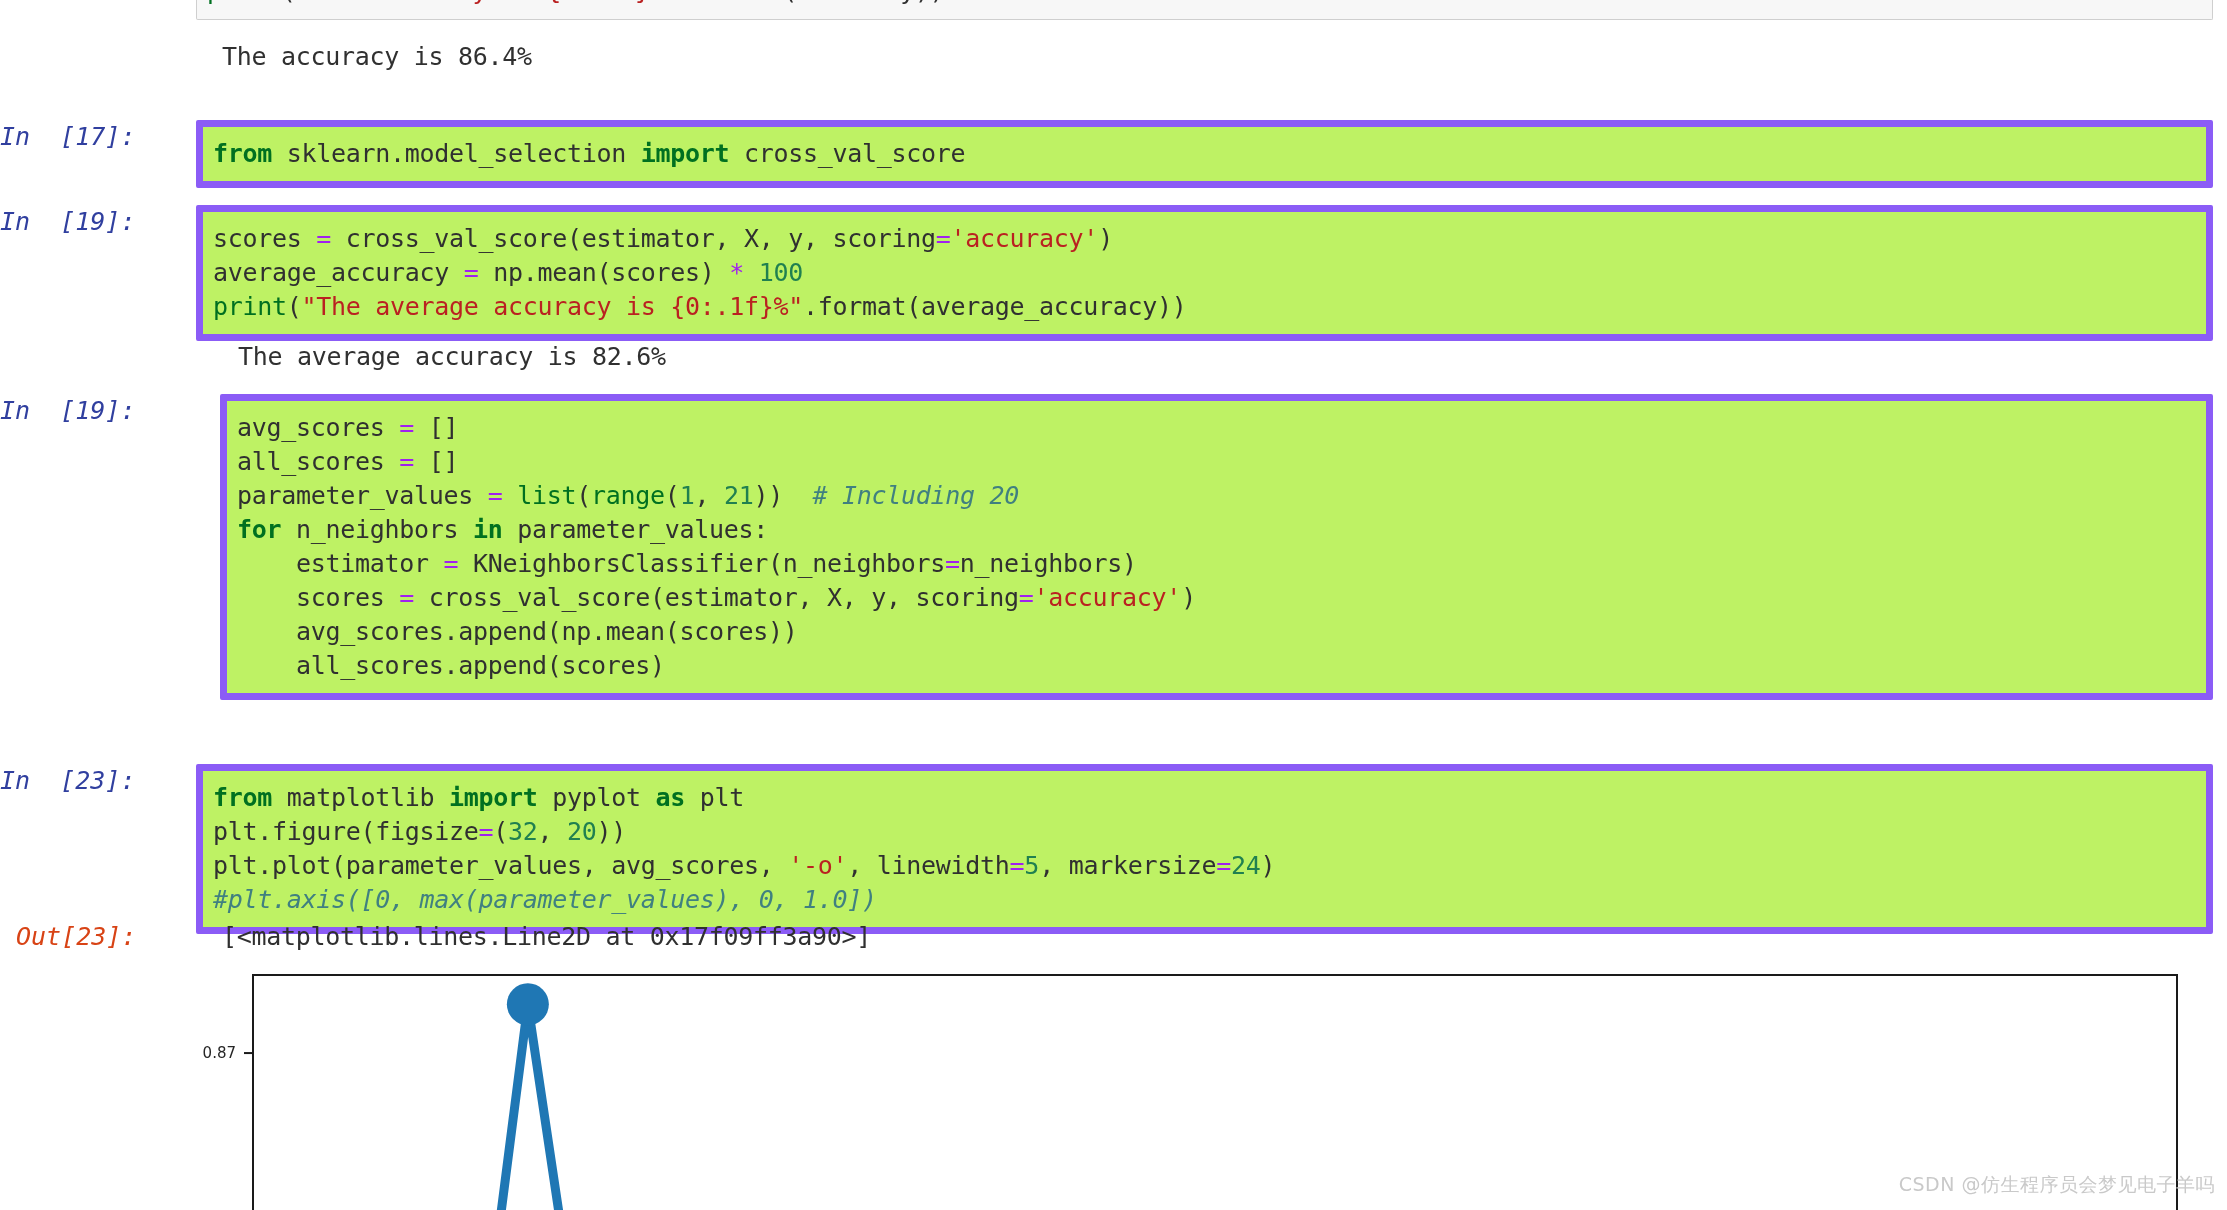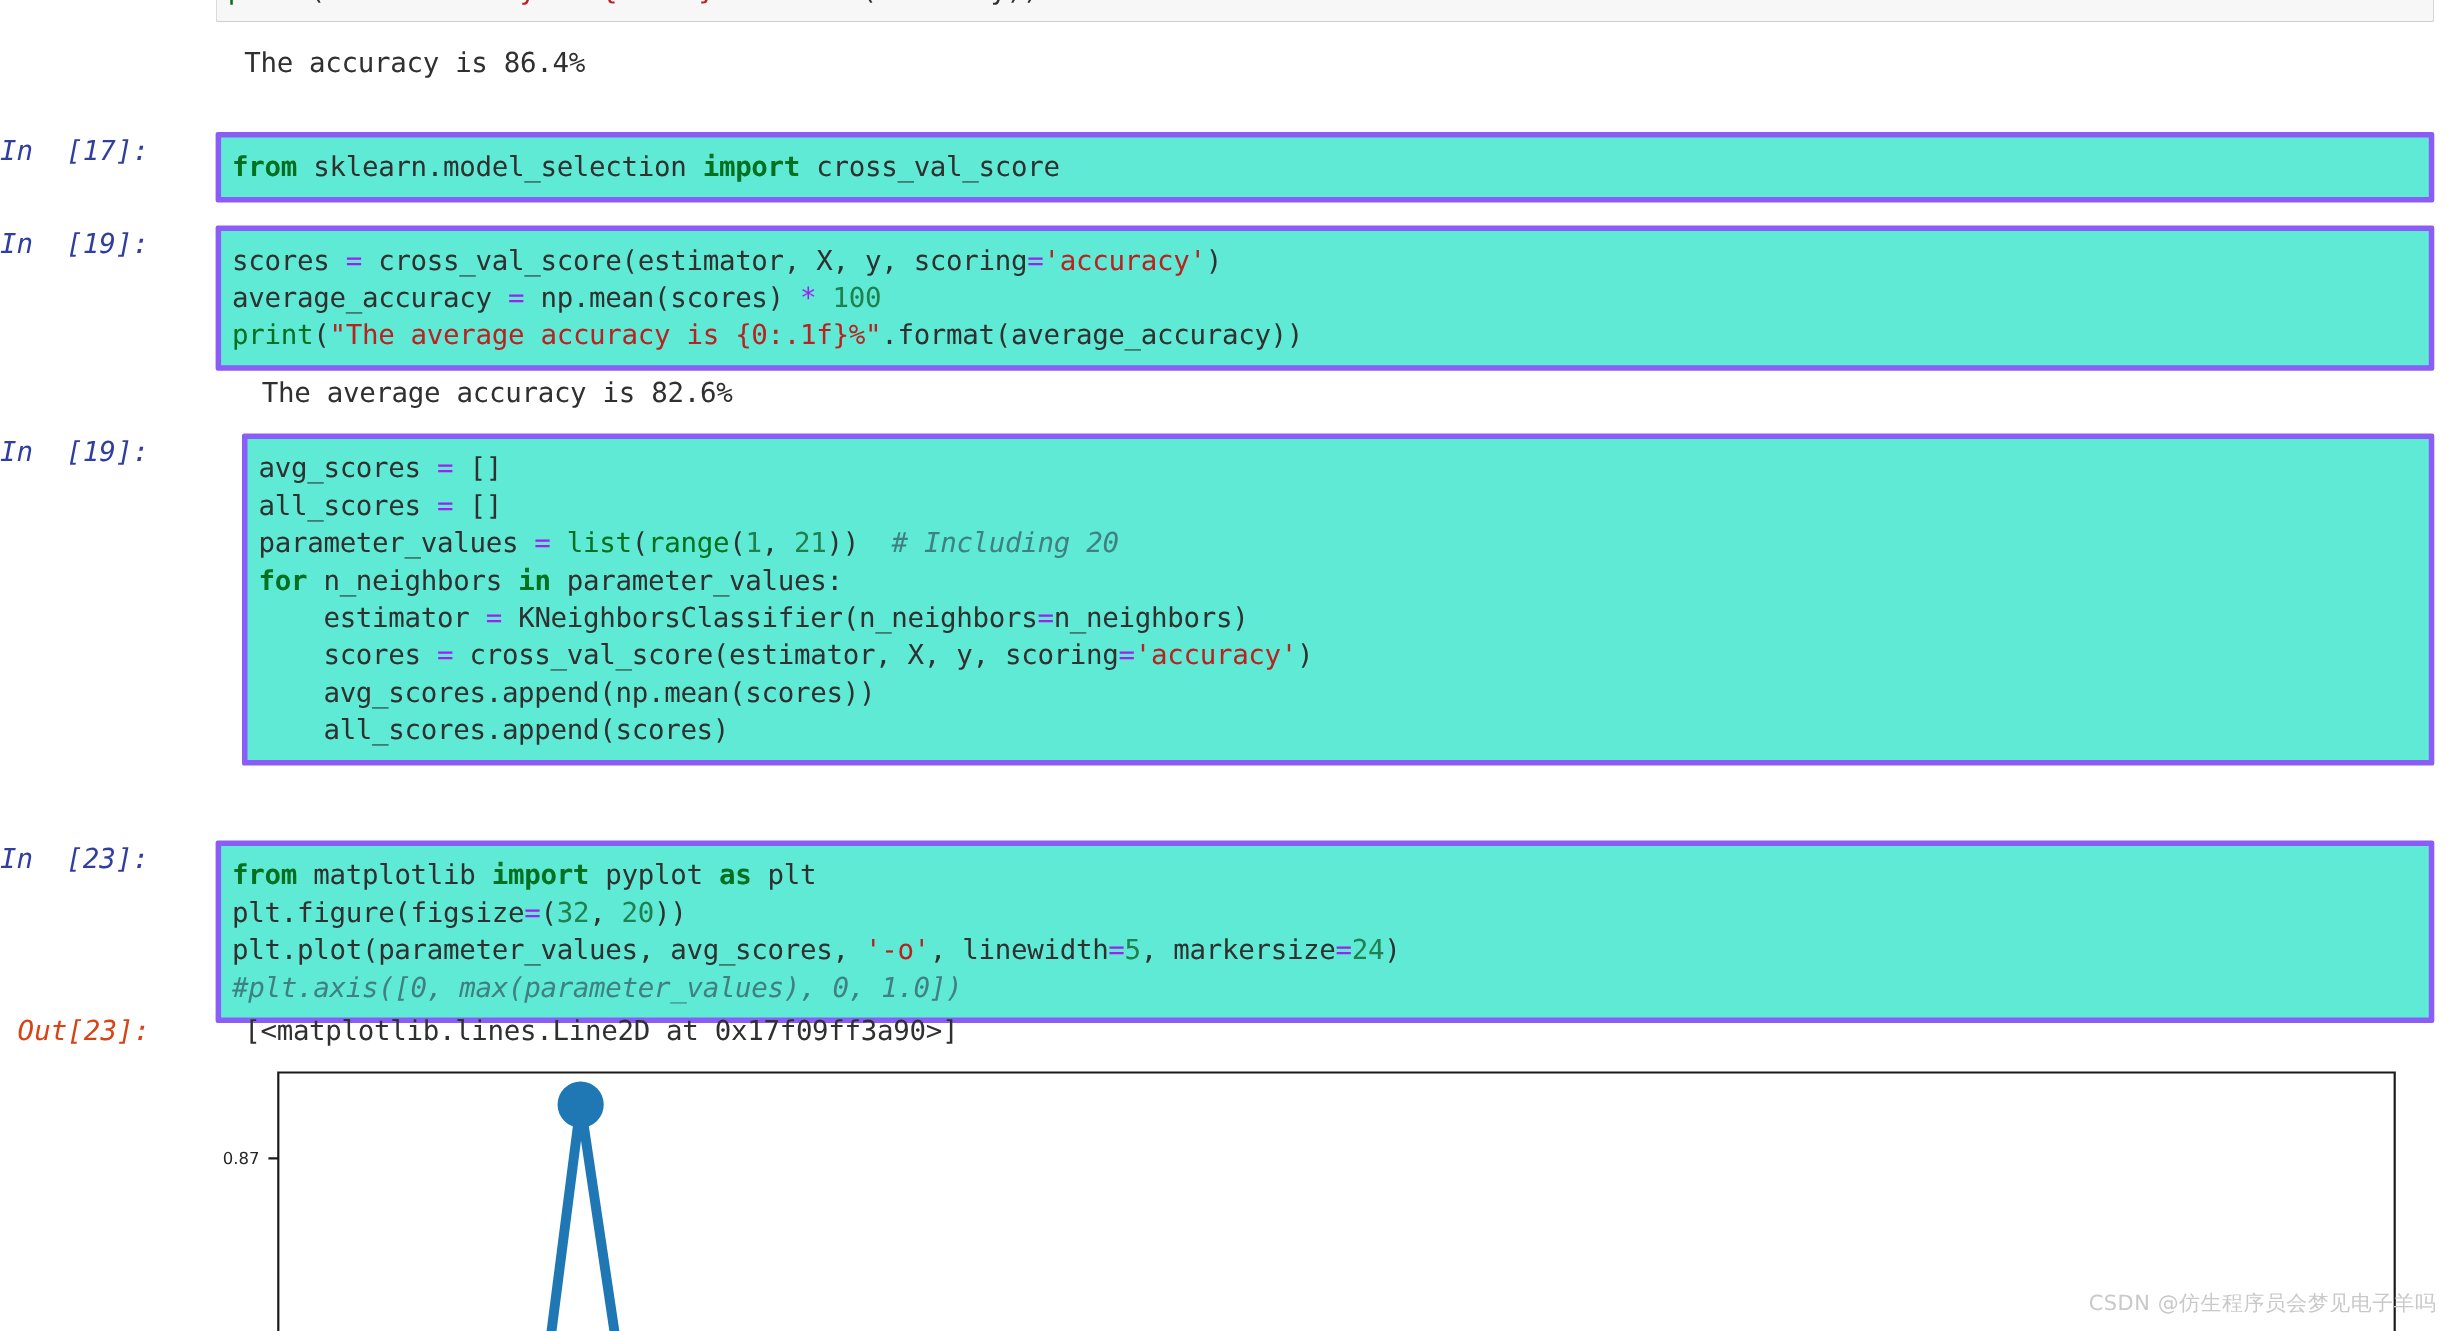--- a/index.html
+++ b/index.html
@@ -42,22 +42,22 @@
     white-space: pre;
     color: #303f9f;
     font-style: italic;
     -webkit-font-smoothing: antialiased;
   }
   .prompt.out {
     color: #d84315;
   }
   .input-area {
     flex: 1 1 auto;
-    background: #5eead4;
-    border: 5px solid #8b5cf6;
+    background: #bef264;
+    border: 7px solid #8b5cf6;
     border-radius: 2px;
     margin-right: 14px;
     padding: 10px 0 10px 10px;
     box-sizing: border-box;
     overflow: hidden;
   }
   pre.code {
     margin: 0;
     padding: 0;
     font-family: "DejaVu Sans Mono", monospace;

